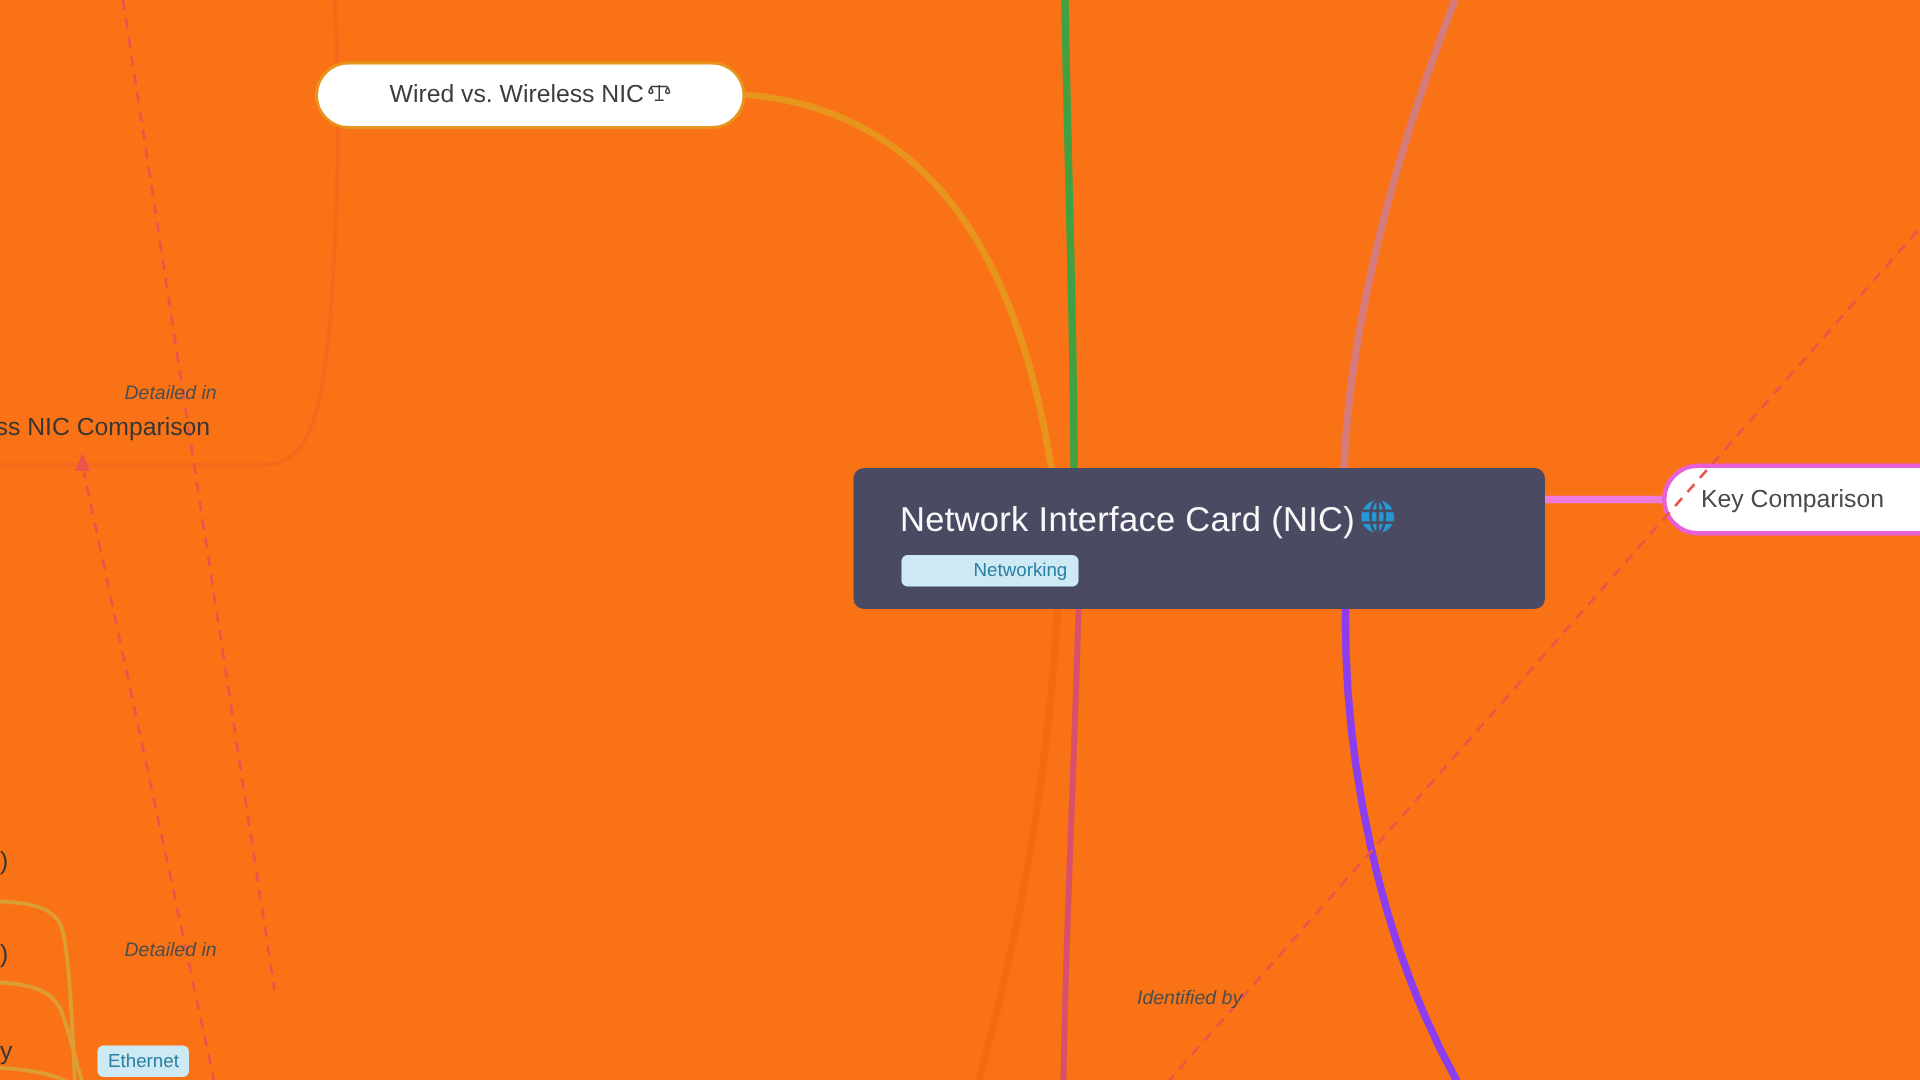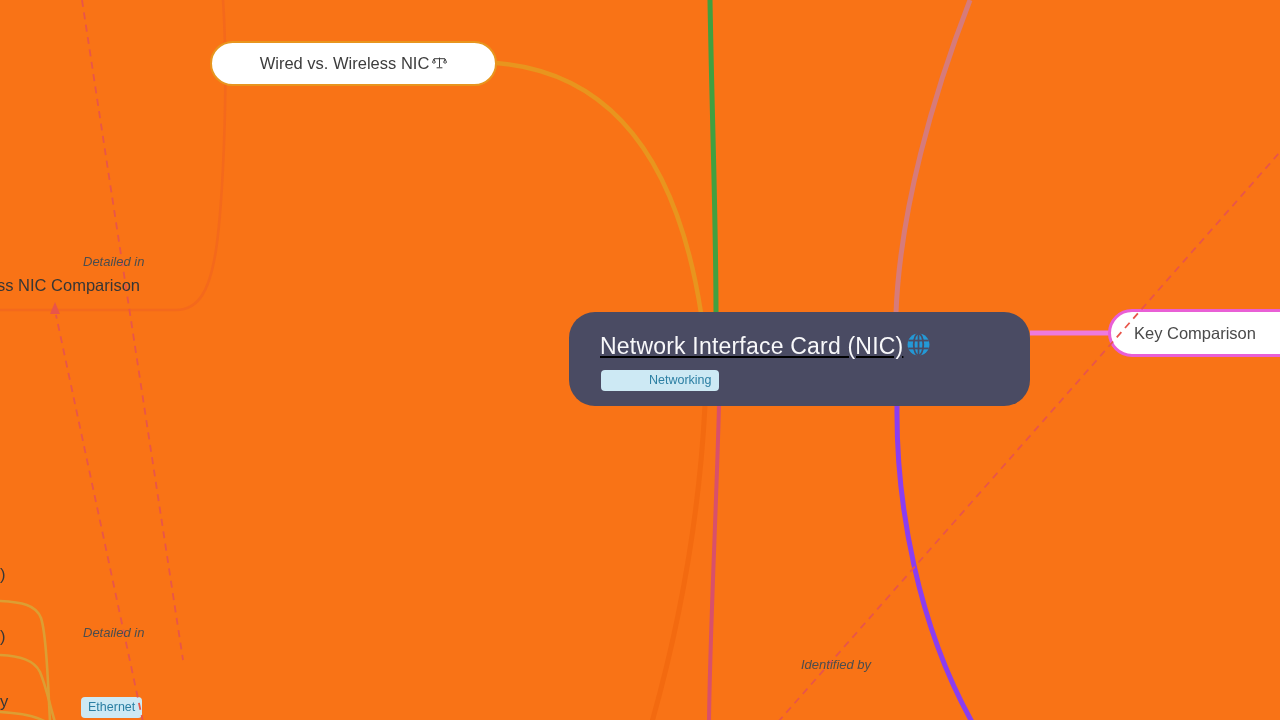--- a/index.html
+++ b/index.html
@@ -27,24 +27,23 @@
   }
   #key-terminology-node{
     left:1108px;top:309px;width:210px;height:48px;
     border:3px solid #e95fd6;border-radius:24px;
     justify-content:flex-start;padding-left:23px;
     color:#4a4a4a;
   }
   #central-node{
     position:absolute;z-index:2;
     left:569px;top:312px;width:461px;height:94px;
-    background:#4a4b63;border-radius:26px;
+    background:#4a4b63;border-radius:7px;
     box-sizing:border-box;
     padding:18px 0 0 31px;
-    text-decoration:underline;
   }
   #central-title-row{
     display:flex;align-items:center;
     color:#f8f8fa;font-size:23px;letter-spacing:.2px;
     white-space:nowrap;
   }
   .badge{
     display:inline-block;
     background:#cde9f4;color:#2b7fa3;
     font-size:12.5px;line-height:1;
@@ -54,27 +53,27 @@
   .free-label{
     position:absolute;z-index:4;
     color:#363636;font-size:16.5px;line-height:1.2;white-space:nowrap;
   }
   .edge-label{
     position:absolute;z-index:4;
     color:#4d4d4d;font-size:13px;line-height:1.2;white-space:nowrap;font-style:italic;
   }
   #comparison-label{left:-3px;top:276px;}
   #wired-nic-label{left:72px;top:667px;}
-  #ethernet-badge{position:absolute;z-index:2;left:81px;top:697px;}
+  #ethernet-badge{position:absolute;z-index:2;left:65px;top:697px;}
   #frag-1{left:0;top:565px;}
   #frag-2{left:0;top:627px;}
   #frag-3{left:0;top:692px;}
   #detailed-in-top{left:83px;top:254px;}
   #detailed-in-bottom{left:83px;top:625px;}
-  #identified-by{left:801px;top:657px;}
+  #identified-by{left:758px;top:657px;}
   .icon{display:inline-block;flex:0 0 auto;}
   #globe-icon{margin-left:3px;margin-top:2px;}
   #balance-icon{margin-left:3px;margin-top:2px;}
 </style>
 </head>
 <body>
 
 <div id="canvas">
 
   <svg class="layer" id="branch-layer" viewBox="0 0 1280 720">

